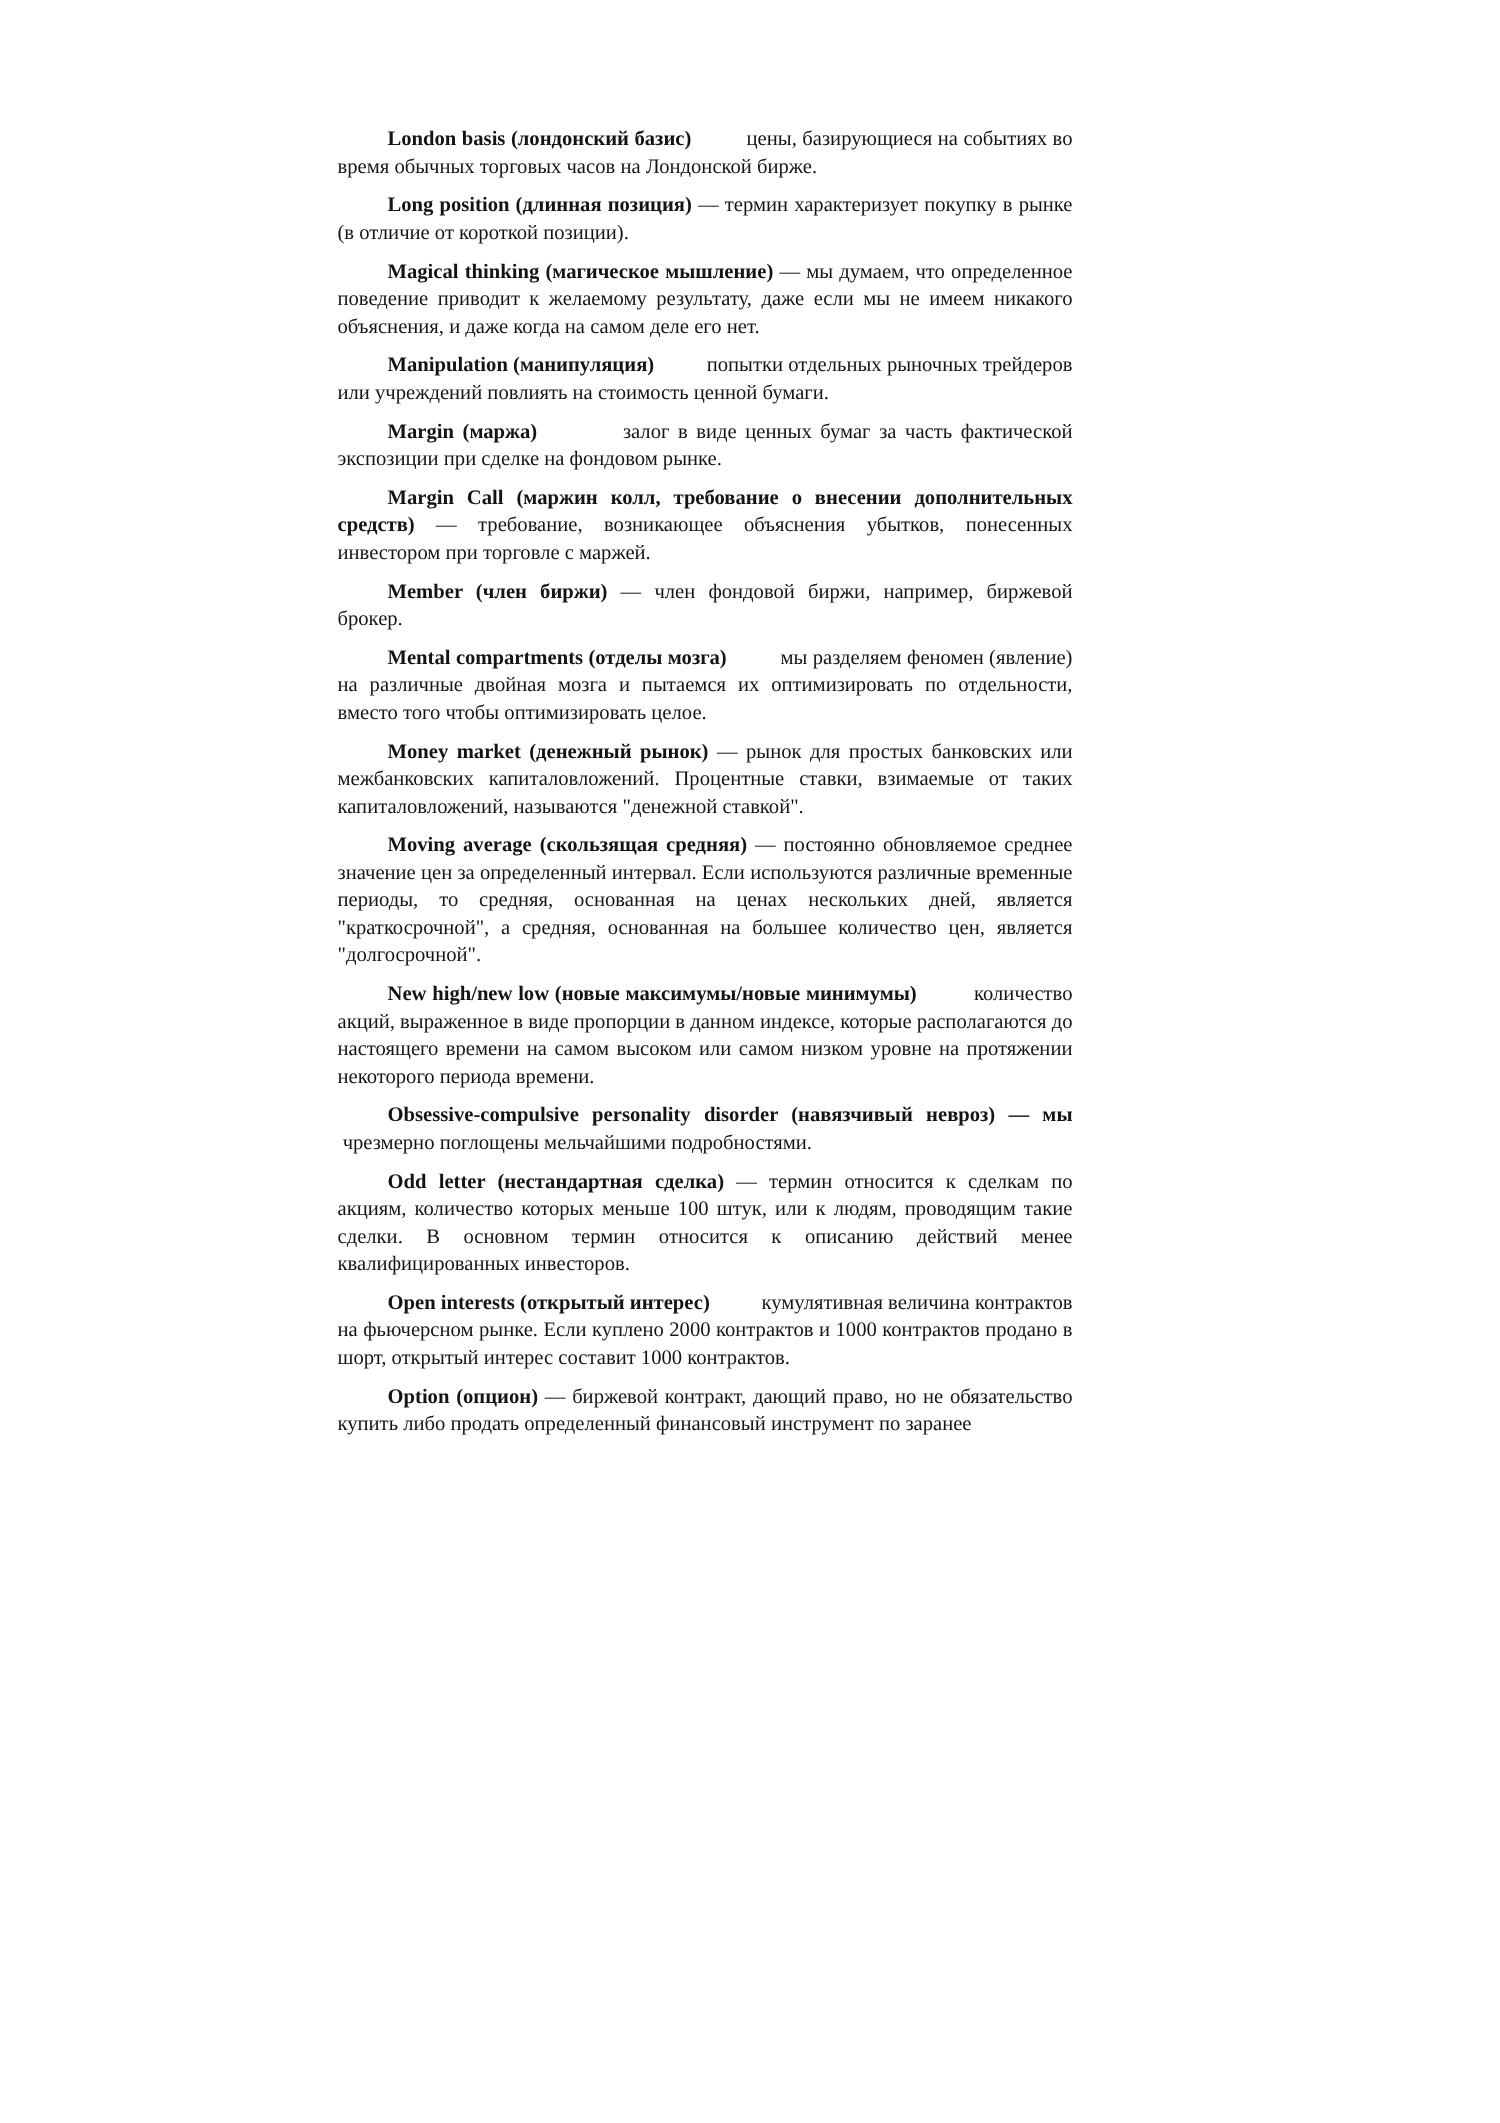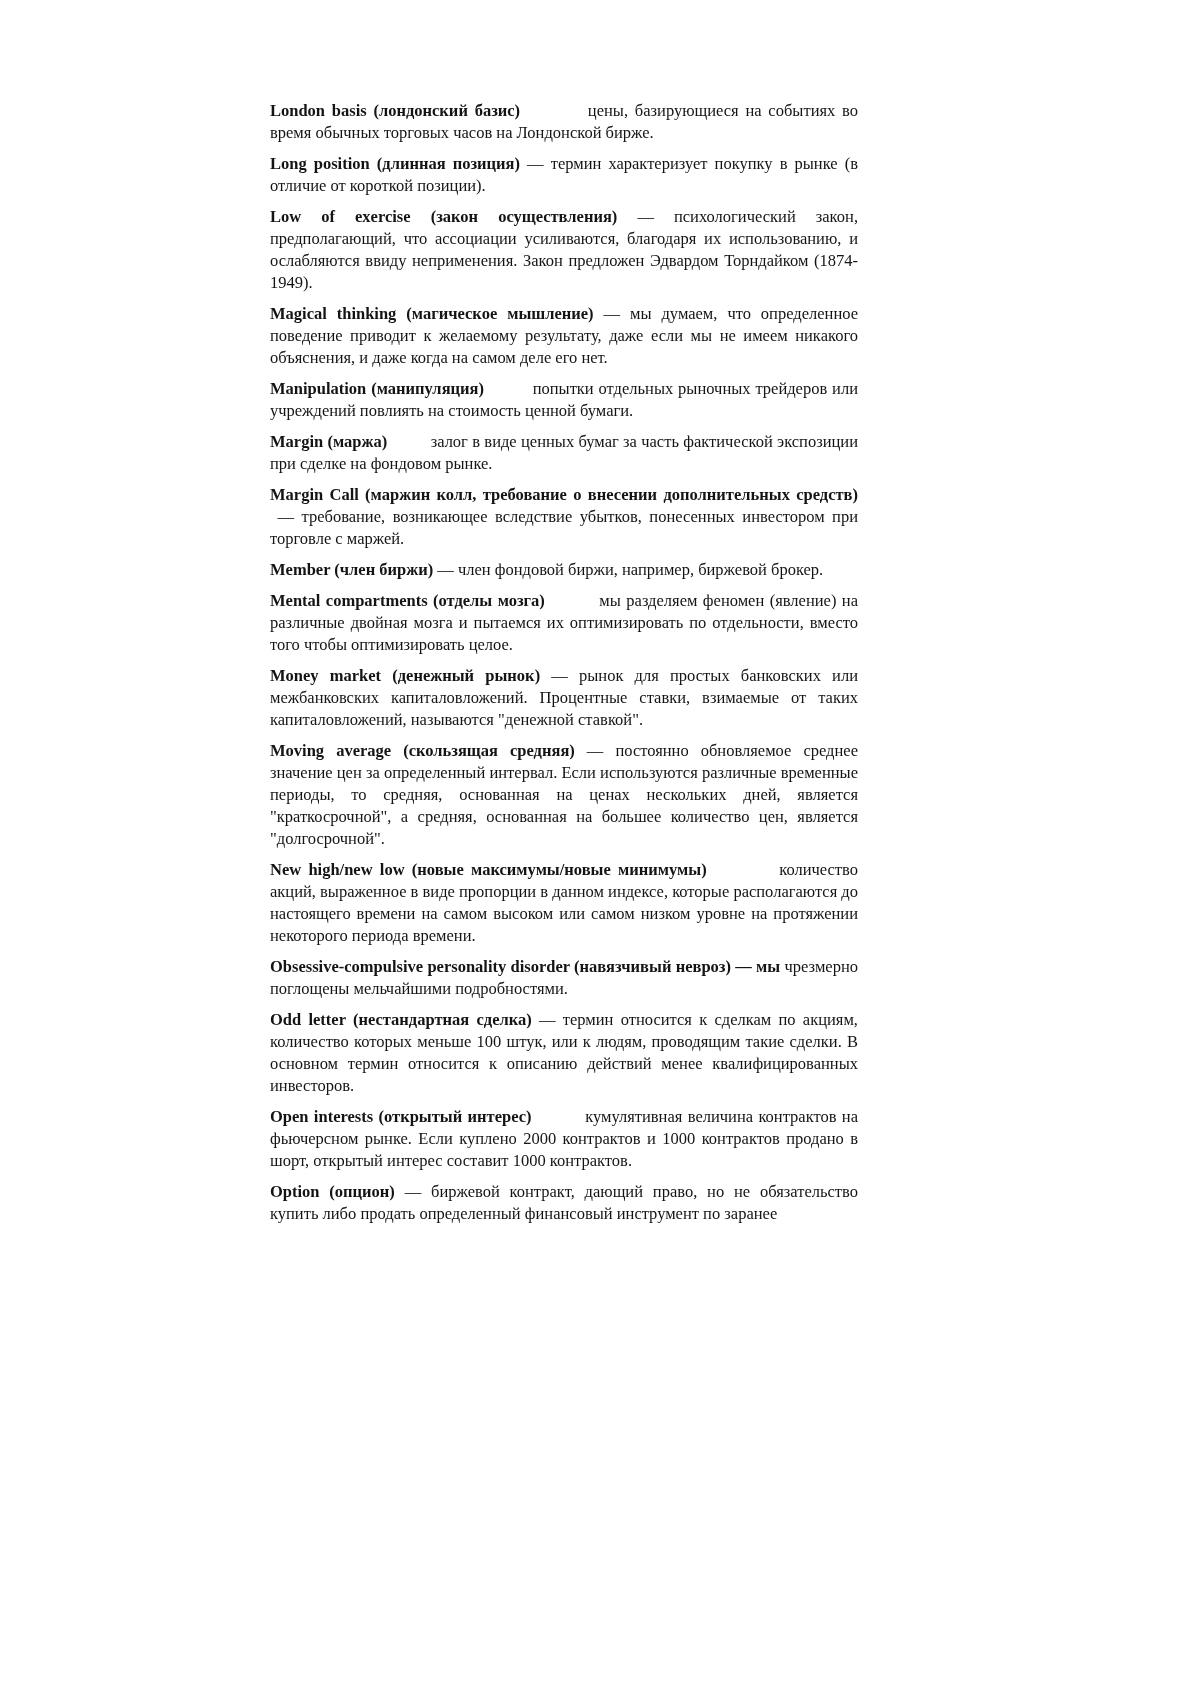--- a/index.html
+++ b/index.html
@@ -31,37 +31,37 @@
   }
   p.entry {
     margin: 0 0 9px 0;
     font-size: 16.5px;
     line-height: 22px;
     text-align: justify;
     color: #141414;
   }
   p.entry b {
     font-weight: bold;
+    margin-left: 40px;
   }
   .sep {
     white-space: pre;
   }
 </style>
 </head>
 <body>
 
 <div class="page">
   <div class="text-block" id="entries">
       <p class="entry"><b>London basis (лондонский базис)</b><span class="sep">          </span><span>цены, базирующиеся на событиях во время обычных торговых часов на Лондонской бирже.</span></p>
       <p class="entry"><b>Long position (длинная позиция)</b><span class="sep"> — </span><span>термин характеризует покупку в рынке (в отличие от короткой позиции).</span></p>
-      <p class="entry"><b>Low of exercise (закон осуществления)</b><span class="sep"> — </span><span>психологический закон, предполагающий, что ассоциации усиливаются, благодаря их использованию, и ослабляются ввиду неприменения. Закон предложен Эдвардом Торндайком (1874-1949).</span></p>
       <p class="entry"><b>Magical thinking (магическое мышление)</b><span class="sep"> — </span><span>мы думаем, что определенное поведение приводит к желаемому результату, даже если мы не имеем никакого объяснения, и даже когда на самом деле его нет.</span></p>
       <p class="entry"><b>Manipulation (манипуляция)</b><span class="sep">          </span><span>попытки отдельных рыночных трейдеров или учреждений повлиять на стоимость ценной бумаги.</span></p>
       <p class="entry"><b>Margin (маржа)</b><span class="sep">          </span><span>залог в виде ценных бумаг за часть фактической экспозиции при сделке на фондовом рынке.</span></p>
-      <p class="entry"><b>Margin Call (маржин колл, требование о внесении дополнительных средств)</b><span class="sep"> — </span><span>требование, возникающее вследствие убытков, понесенных инвестором при торговле с маржей.</span></p>
+      <p class="entry"><b>Margin Call (маржин колл, требование о внесении дополнительных средств)</b><span class="sep"> — </span><span>требование, возникающее объяснения убытков, понесенных инвестором при торговле с маржей.</span></p>
       <p class="entry"><b>Member (член биржи)</b><span class="sep"> — </span><span>член фондовой биржи, например, биржевой брокер.</span></p>
       <p class="entry"><b>Mental compartments (отделы мозга)</b><span class="sep">          </span><span>мы разделяем феномен (явление) на различные двойная мозга и пытаемся их оптимизировать по отдельности, вместо того чтобы оптимизировать целое.</span></p>
       <p class="entry"><b>Money market (денежный рынок)</b><span class="sep"> — </span><span>рынок для простых банковских или межбанковских капиталовложений. Процентные ставки, взимаемые от таких капиталовложений, называются "денежной ставкой".</span></p>
       <p class="entry"><b>Moving average (скользящая средняя)</b><span class="sep"> — </span><span>постоянно обновляемое среднее значение цен за определенный интервал. Если используются различные временные периоды, то средняя, основанная на ценах нескольких дней, является "краткосрочной", а средняя, основанная на большее количество цен, является "долгосрочной".</span></p>
       <p class="entry"><b>New high/new low (новые максимумы/новые минимумы)</b><span class="sep">          </span><span>количество акций, выраженное в виде пропорции в данном индексе, которые располагаются до настоящего времени на самом высоком или самом низком уровне на протяжении некоторого периода времени.</span></p>
       <p class="entry"><b>Obsessive-compulsive personality disorder (навязчивый невроз) — мы</b><span class="sep"> </span><span>чрезмерно поглощены мельчайшими подробностями.</span></p>
       <p class="entry"><b>Odd letter (нестандартная сделка)</b><span class="sep"> — </span><span>термин относится к сделкам по акциям, количество которых меньше 100 штук, или к людям, проводящим такие сделки. В основном термин относится к описанию действий менее квалифицированных инвесторов.</span></p>
       <p class="entry"><b>Open interests (открытый интерес)</b><span class="sep">          </span><span>кумулятивная величина контрактов на фьючерсном рынке. Если куплено 2000 контрактов и 1000 контрактов продано в шорт, открытый интерес составит 1000 контрактов.</span></p>
       <p class="entry"><b>Option (опцион)</b><span class="sep"> — </span><span>биржевой контракт, дающий право, но не обязательство купить либо продать определенный финансовый инструмент по заранее</span></p>
     </div>

